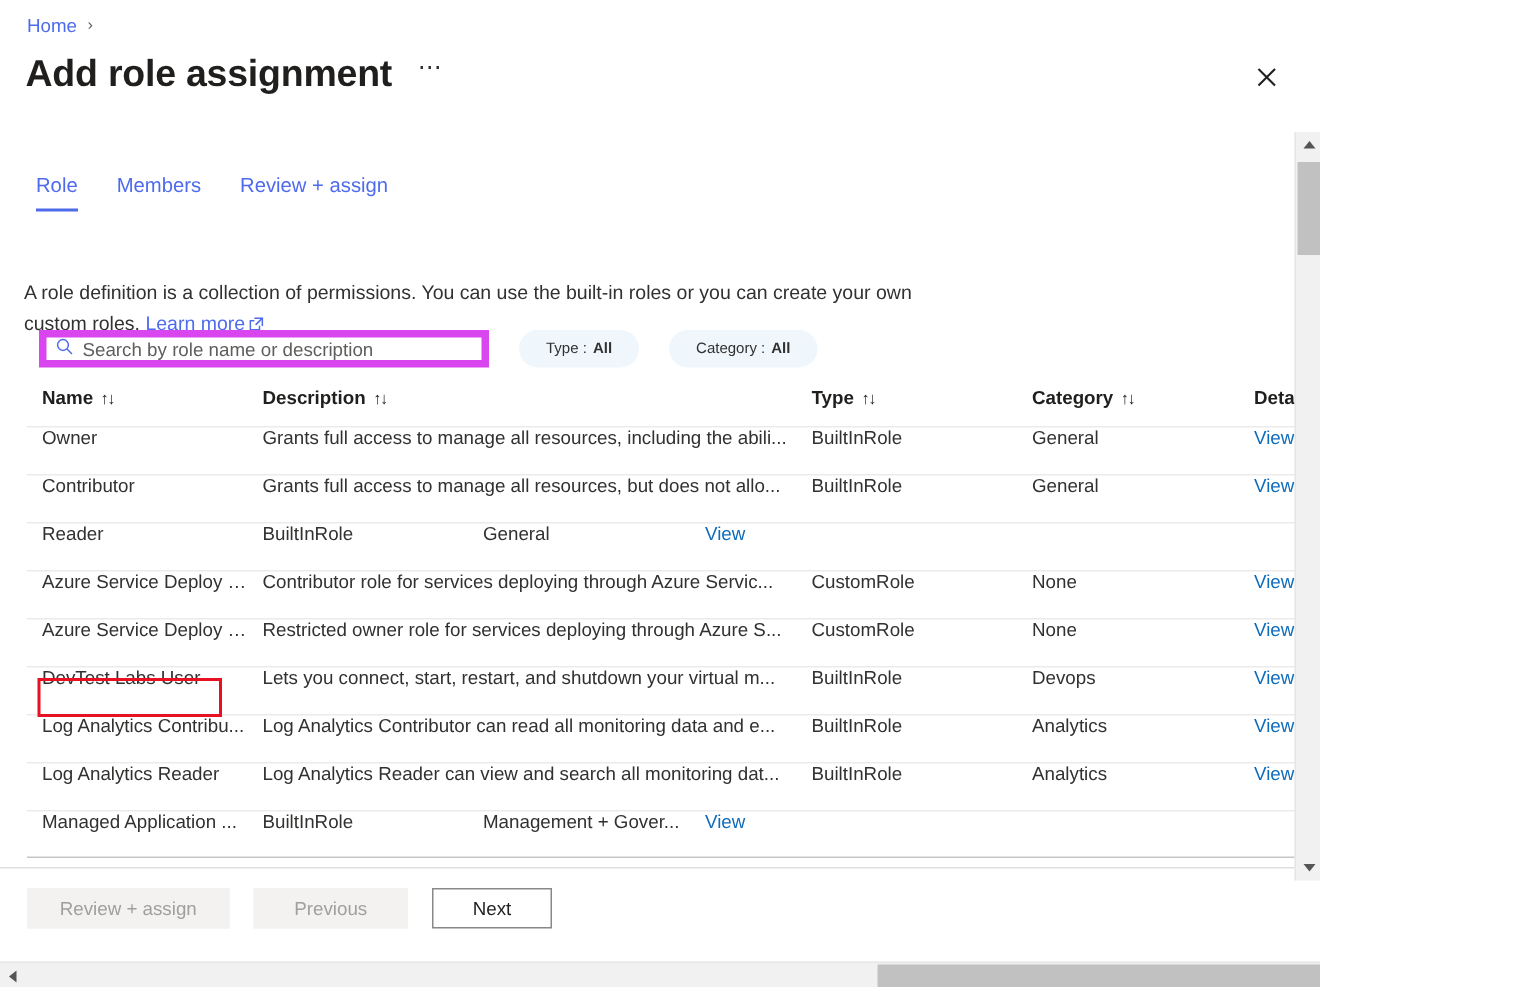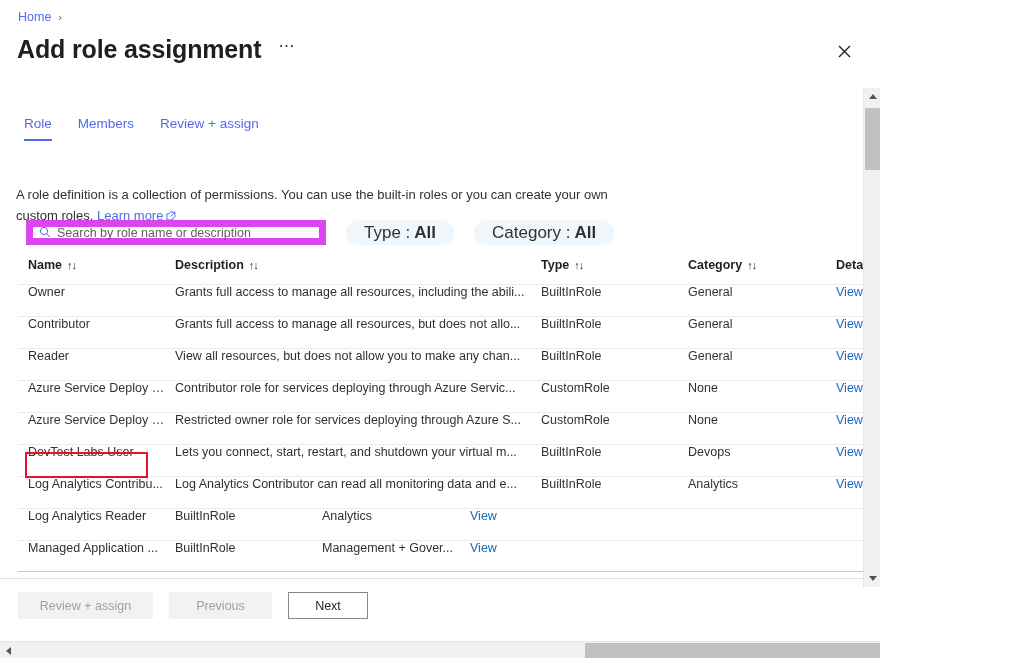--- a/index.html
+++ b/index.html
@@ -137,21 +137,21 @@
   .filterbar {
     position: absolute;
     left: 26px; top: 134px;
     display: flex;
     align-items: center;
     gap: 20px;
   }
   .searchbox {
     width: 300px;
     height: 25px;
-    border: 7px solid #d946ef;
+    border: 5px solid #d946ef;
     background: #fff;
     display: flex;
     align-items: center;
     padding: 0 6px;
     gap: 6px;
   }
   .searchbox .mag { flex: 0 0 auto; display: block; }
   .searchbox input {
     border: 0;
     outline: none;
@@ -164,21 +164,21 @@
   }
   .searchbox input::placeholder { color: #605e5c; opacity: 1; }
 
   .pill {
     height: 25px;
     border-radius: 13px;
     background: #eff6fc;
     padding: 0 18px;
     display: flex;
     align-items: center;
-    font-size: 17px;
+    font-size: 10px;
     color: #323130;
     cursor: pointer;
     white-space: nowrap;
   }
   .pill b { font-weight: 700; margin-left: 4px; }
 
   
   .table {
     position: absolute;
     left: 18px; top: 172px;
@@ -426,21 +426,20 @@
       <div class="trow body">
         <div class="cell c-name">Contributor</div>
         <div class="cell c-desc">Grants full access to manage all resources, but does not allo...</div>
         <div class="cell c-type">BuiltInRole</div>
         <div class="cell c-cat">General</div>
         <div class="cell c-det"><span class="view-link">View</span></div>
       </div>
 
       <div class="trow body">
         <div class="cell c-name">Reader</div>
-        <div class="cell c-desc">View all resources, but does not allow you to make any chan...</div>
         <div class="cell c-type">BuiltInRole</div>
         <div class="cell c-cat">General</div>
         <div class="cell c-det"><span class="view-link">View</span></div>
       </div>
 
       <div class="trow body">
         <div class="cell c-name">Azure Service Deploy R...</div>
         <div class="cell c-desc">Contributor role for services deploying through Azure Servic...</div>
         <div class="cell c-type">CustomRole</div>
         <div class="cell c-cat">None</div>
@@ -466,20 +465,21 @@
       <div class="trow body">
         <div class="cell c-name">Log Analytics Contribu...</div>
         <div class="cell c-desc">Log Analytics Contributor can read all monitoring data and e...</div>
         <div class="cell c-type">BuiltInRole</div>
         <div class="cell c-cat">Analytics</div>
         <div class="cell c-det"><span class="view-link">View</span></div>
       </div>
 
       <div class="trow body">
         <div class="cell c-name">Log Analytics Reader</div>
+        <div class="cell c-desc">Log Analytics Reader can view and search all monitoring dat...</div>
         <div class="cell c-type">BuiltInRole</div>
         <div class="cell c-cat">Analytics</div>
         <div class="cell c-det"><span class="view-link">View</span></div>
       </div>
 
       <div class="trow body last">
         <div class="cell c-name">Managed Application ...</div>
         <div class="cell c-type">BuiltInRole</div>
         <div class="cell c-cat">Management + Gover...</div>
         <div class="cell c-det"><span class="view-link">View</span></div>

